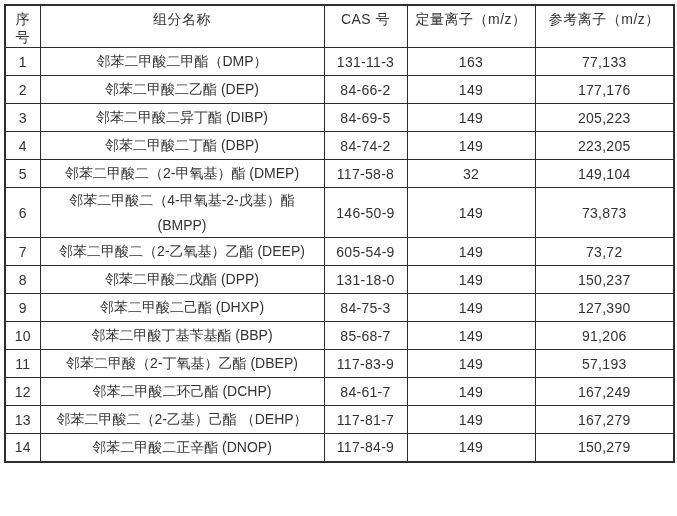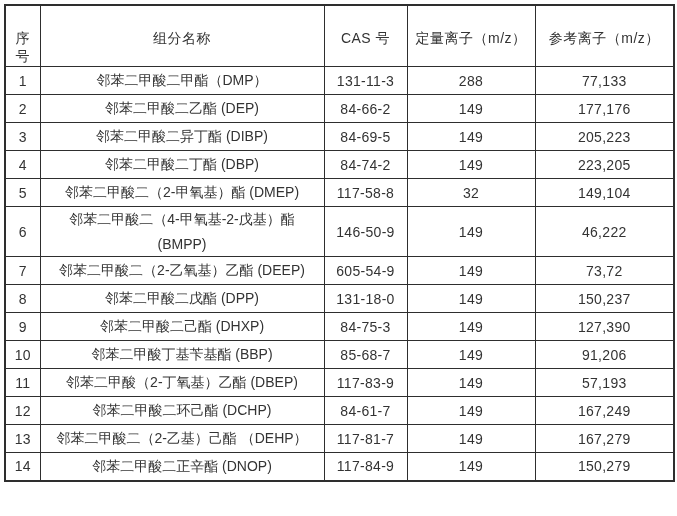--- a/index.html
+++ b/index.html
@@ -34,21 +34,21 @@
     border: 1px solid var(--border-color);
     color: var(--text-color);
     font-size: 14px;
     text-align: center;
     padding: 0 3px;
     overflow: hidden;
   }
   .compound-table th {
     height: 40px;
     vertical-align: top;
-    padding-top: 24px;
+    padding-top: 5px;
     font-weight: normal;
     letter-spacing: 0.5px;
   }
   .compound-table td {
     height: 28px;
     vertical-align: middle;
   }
   .name-cell {
     white-space: pre-line;
     line-height: 1.75;
@@ -77,21 +77,21 @@
         <th>CAS 号</th>
         <th>定量离子（m/z）</th>
         <th>参考离子（m/z）</th>
       </tr>
     </thead>
     <tbody>
         <tr>
           <td class="num-cell">1</td>
           <td class="name-cell">邻苯二甲酸二甲酯（DMP）</td>
           <td class="num-cell">131-11-3</td>
-          <td class="num-cell">288</td>
+          <td class="num-cell">163</td>
           <td class="num-cell">77,133</td>
         </tr>
         <tr>
           <td class="num-cell">2</td>
           <td class="name-cell">邻苯二甲酸二乙酯 (DEP)</td>
           <td class="num-cell">84-66-2</td>
           <td class="num-cell">149</td>
           <td class="num-cell">177,176</td>
         </tr>
         <tr>
@@ -114,21 +114,21 @@
           <td class="num-cell">117-58-8</td>
           <td class="num-cell">32</td>
           <td class="num-cell">149,104</td>
         </tr>
         <tr>
           <td class="num-cell">6</td>
           <td class="name-cell">邻苯二甲酸二（4-甲氧基-2-戊基）酯
 (BMPP)</td>
           <td class="num-cell">146-50-9</td>
           <td class="num-cell">149</td>
-          <td class="num-cell">46,222</td>
+          <td class="num-cell">73,873</td>
         </tr>
         <tr>
           <td class="num-cell">7</td>
           <td class="name-cell">邻苯二甲酸二（2-乙氧基）乙酯 (DEEP)</td>
           <td class="num-cell">605-54-9</td>
           <td class="num-cell">149</td>
           <td class="num-cell">73,72</td>
         </tr>
         <tr>
           <td class="num-cell">8</td>

